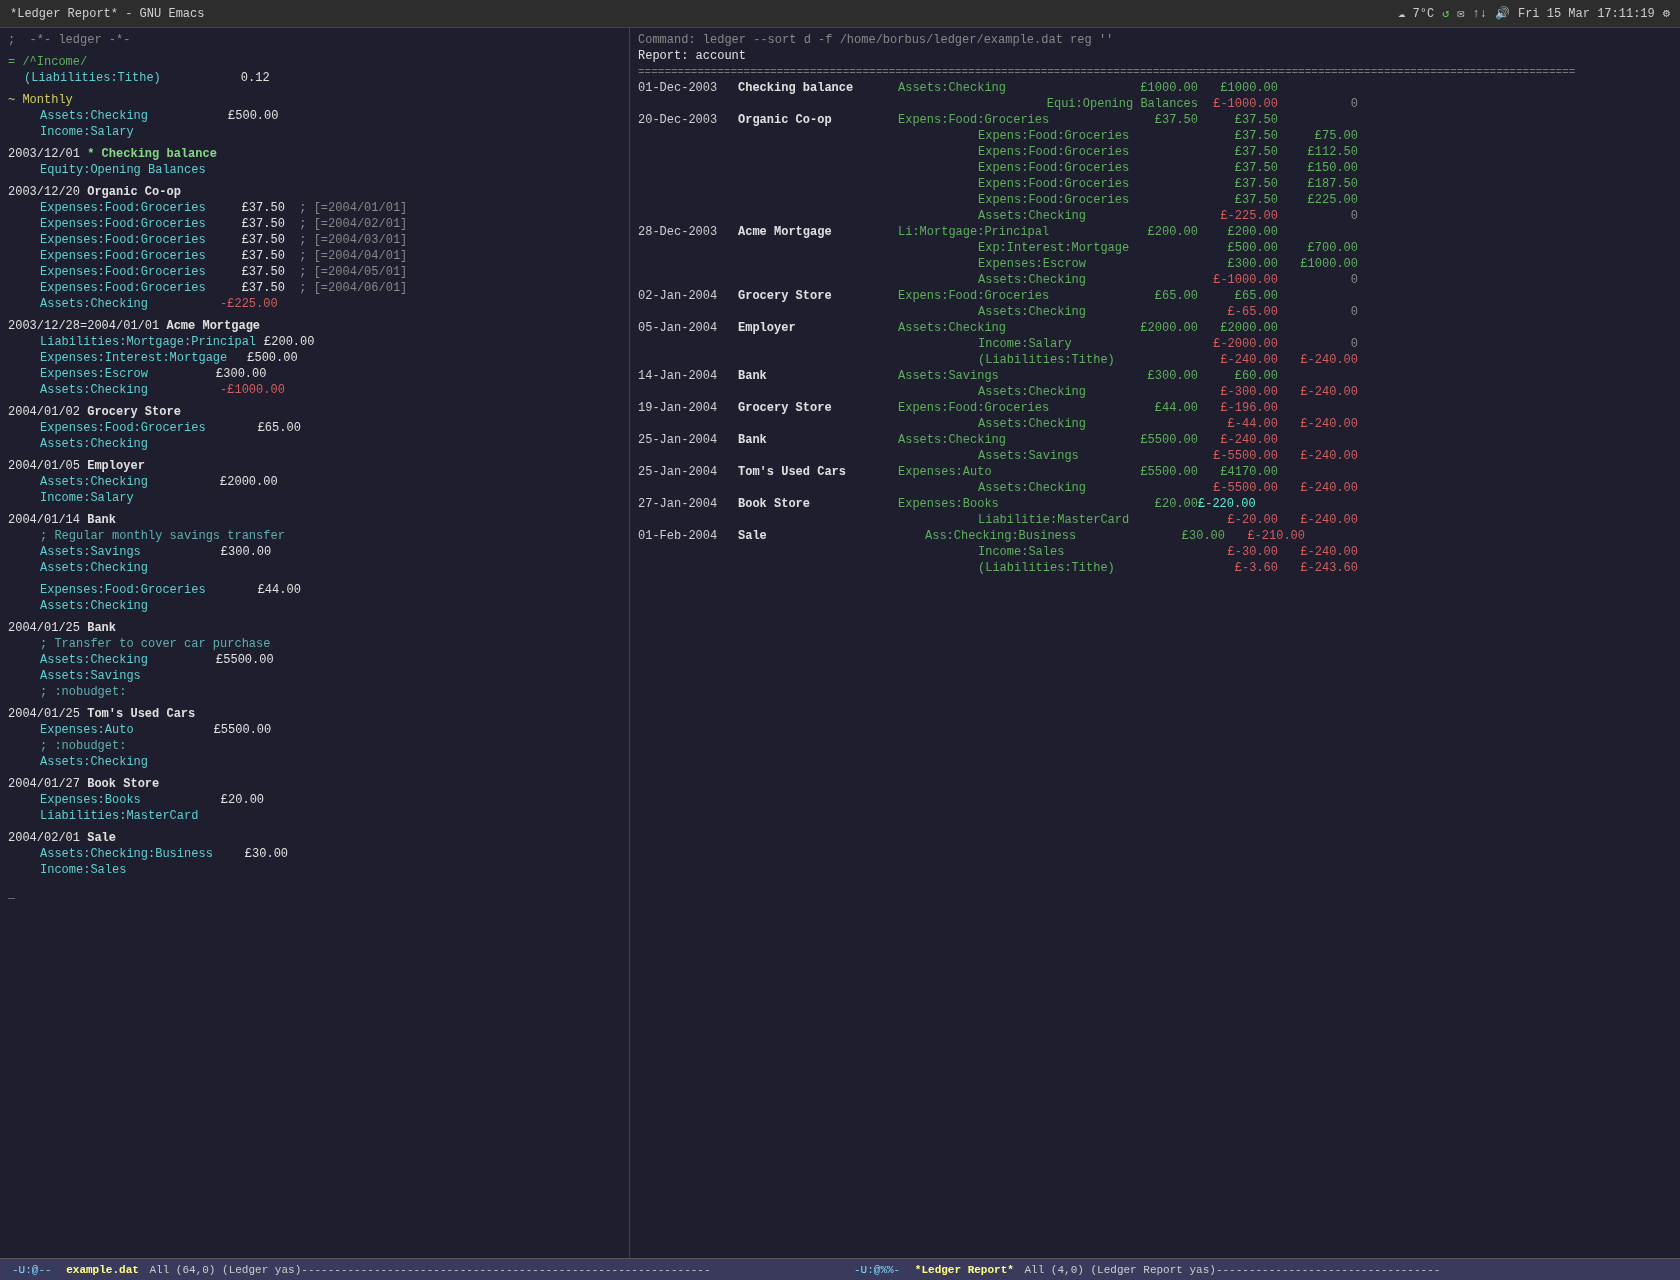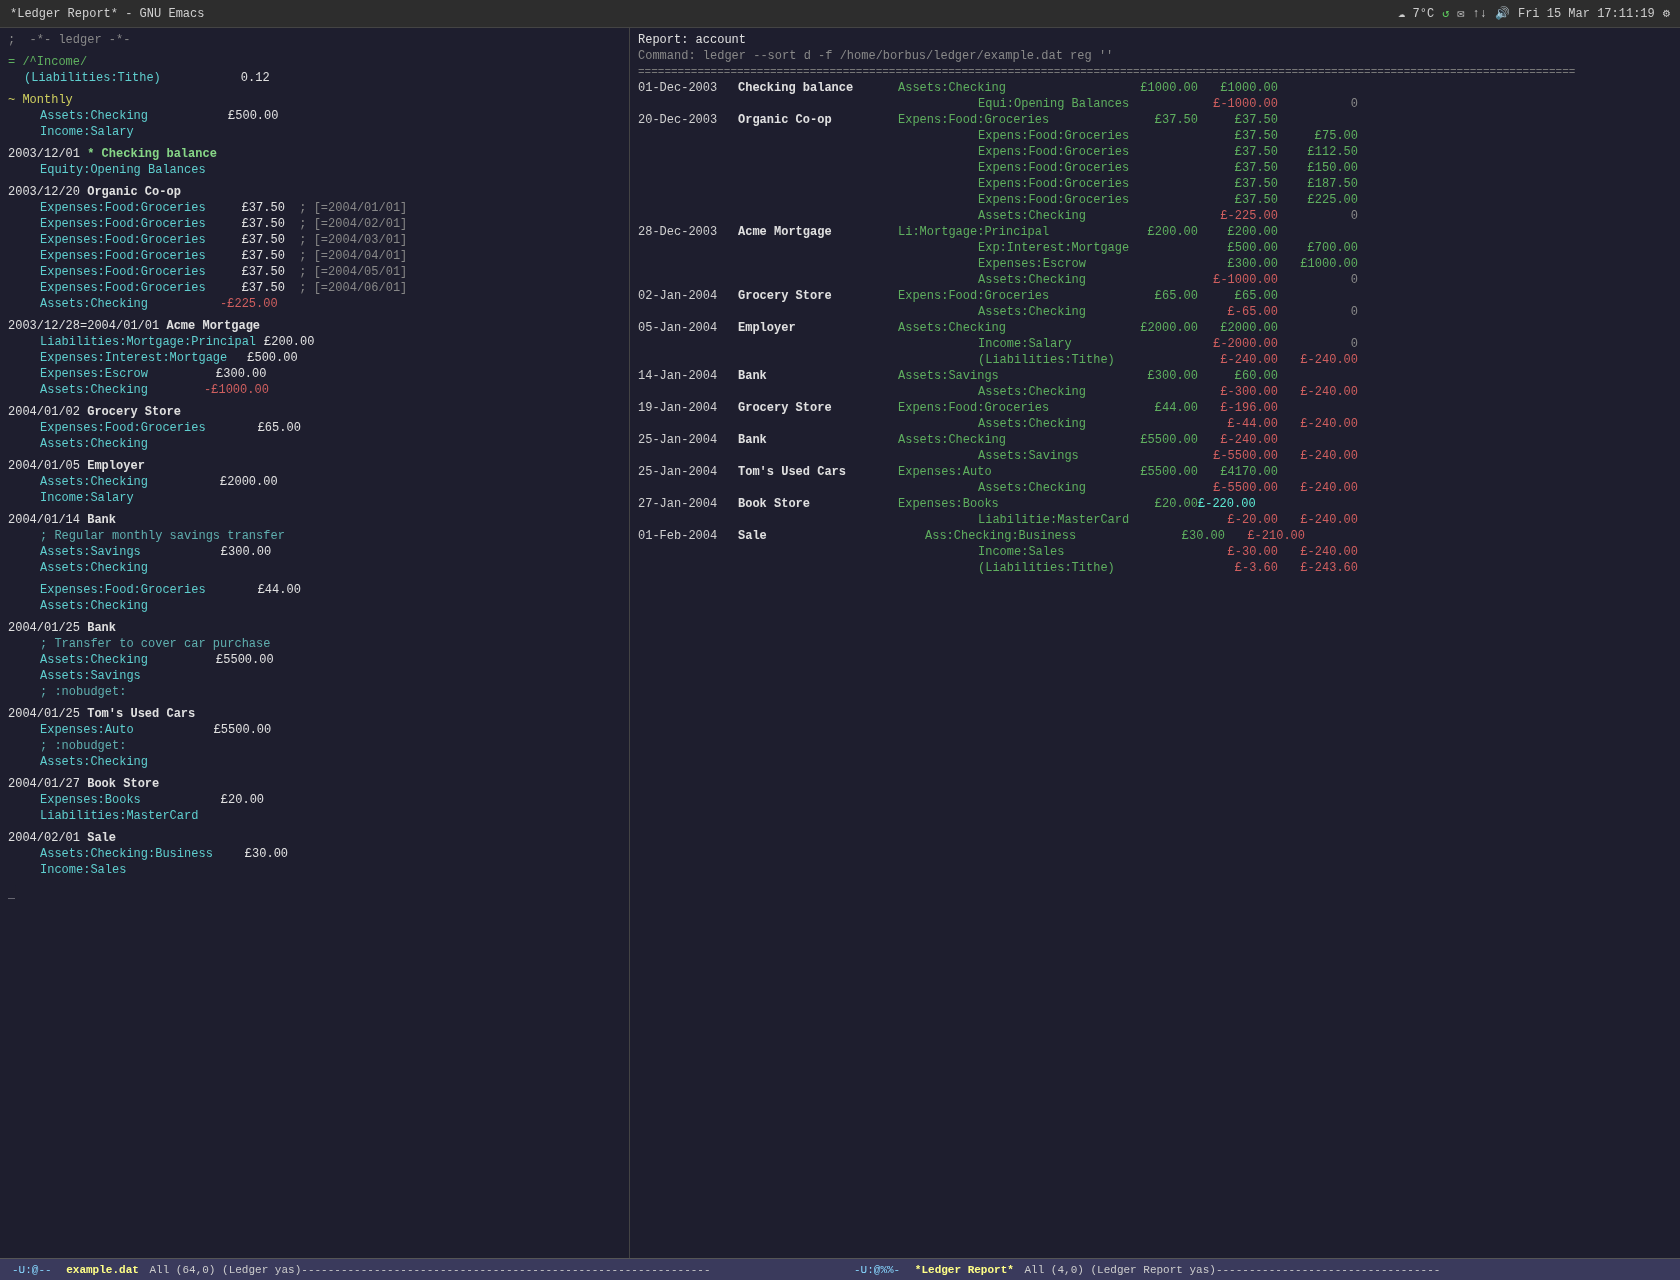--- a/index.html
+++ b/index.html
@@ -140,21 +140,21 @@
     <div class="line indent2"><span class="cyan">Expenses:Food:Groceries</span><span style="padding-left:36px;" class="white">£37.50</span>  <span class="gray">; [=2004/04/01]</span></div>
     <div class="line indent2"><span class="cyan">Expenses:Food:Groceries</span><span style="padding-left:36px;" class="white">£37.50</span>  <span class="gray">; [=2004/05/01]</span></div>
     <div class="line indent2"><span class="cyan">Expenses:Food:Groceries</span><span style="padding-left:36px;" class="white">£37.50</span>  <span class="gray">; [=2004/06/01]</span></div>
     <div class="line indent2"><span class="cyan">Assets:Checking</span><span style="padding-left:72px;" class="amount-neg">-£225.00</span></div>
     <div class="line" style="height:6px;"></div>
 
     <div class="line"><span class="white">2003/12/28=2004/01/01</span> <span class="white bold">Acme Mortgage</span></div>
     <div class="line indent2"><span class="cyan">Liabilities:Mortgage:Principal</span><span style="padding-left:8px;" class="white">£200.00</span></div>
     <div class="line indent2"><span class="cyan">Expenses:Interest:Mortgage</span><span style="padding-left:20px;" class="white">£500.00</span></div>
     <div class="line indent2"><span class="cyan">Expenses:Escrow</span><span style="padding-left:68px;" class="white">£300.00</span></div>
-    <div class="line indent2"><span class="cyan">Assets:Checking</span><span style="padding-left:56px;" class="amount-neg">-£1000.00</span></div>
+    <div class="line indent2"><span class="cyan">Assets:Checking</span><span style="padding-left:72px;" class="amount-neg">-£1000.00</span></div>
     <div class="line" style="height:6px;"></div>
 
     <div class="line"><span class="white">2004/01/02</span> <span class="white bold">Grocery Store</span></div>
     <div class="line indent2"><span class="cyan">Expenses:Food:Groceries</span><span style="padding-left:52px;" class="white">£65.00</span></div>
     <div class="line indent2"><span class="cyan">Assets:Checking</span></div>
     <div class="line" style="height:6px;"></div>
 
     <div class="line"><span class="white">2004/01/05</span> <span class="white bold">Employer</span></div>
     <div class="line indent2"><span class="cyan">Assets:Checking</span><span style="padding-left:72px;" class="white">£2000.00</span></div>
     <div class="line indent2"><span class="cyan">Income:Salary</span></div>
@@ -190,33 +190,33 @@
 
     <div class="line"><span class="white">2004/02/01</span> <span class="white bold">Sale</span></div>
     <div class="line indent2"><span class="cyan">Assets:Checking:Business</span><span style="padding-left:32px;" class="white">£30.00</span></div>
     <div class="line indent2"><span class="cyan">Income:Sales</span></div>
     <div class="line" style="height:6px;"></div>
 
     <div class="line"><span style="background:#d0d0d0;color:#1e1e2e;">█</span></div>
   </div>
 
   <div id="right-pane">
+    <div class="line gray">Command: ledger --sort d -f /home/borbus/ledger/example.dat reg ''</div>
     <div class="line white">Report: account</div>
-    <div class="line gray">Command: ledger --sort d -f /home/borbus/ledger/example.dat reg ''</div>
     <div class="line separator" style="color:#777;">==============================================================================================================================================</div>
 
     <div class="report-line">
       <span class="col-date">01-Dec-2003</span><span style="width:160px;color:#e0e0e0;font-weight:bold;">Checking balance</span>
       <span style="width:220px;color:#5faf5f;">Assets:Checking</span>
       <span style="width:80px;text-align:right;color:#5faf5f;">£1000.00</span>
       <span style="width:80px;text-align:right;color:#5faf5f;">£1000.00</span>
     </div>
     <div class="report-line">
       <span style="width:340px;"></span>
-      <span style="width:220px;color:#5faf5f;">Equi:Opening Balances</span>
+      <span style="width:220px;color:#5faf5f;text-align:right;">Equi:Opening Balances</span>
       <span style="width:80px;text-align:right;color:#cf5f5f;">£-1000.00</span>
       <span style="width:80px;text-align:right;color:#888;">0</span>
     </div>
 
     <div class="report-line">
       <span class="col-date">20-Dec-2003</span><span style="width:160px;color:#e0e0e0;font-weight:bold;">Organic Co-op</span>
       <span style="width:220px;color:#5faf5f;">Expens:Food:Groceries</span>
       <span style="width:80px;text-align:right;color:#5faf5f;">£37.50</span>
       <span style="width:80px;text-align:right;color:#5faf5f;">£37.50</span>
     </div>

